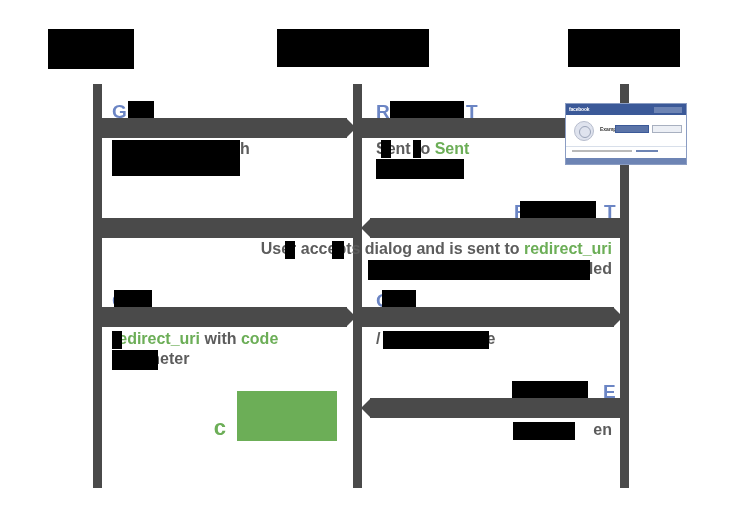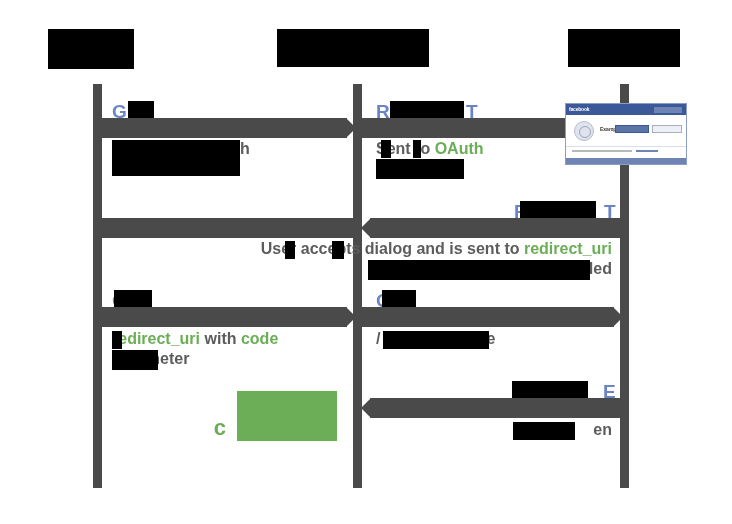--- a/index.html
+++ b/index.html
@@ -190,21 +190,21 @@
     <span>R</span><span style="display:inline-block;width:76px;"></span><span>T</span>
   </div>
   <div class="redact" style="left:390px;top:101px;width:74px;height:20px;"></div>
 
   <div class="arrow right" style="left:361px;top:118px;width:262px;">
     <div class="bar"></div>
     <div class="head"></div>
   </div>
 
   <div class="note" style="left:376px;top:139px;width:200px;">
-    <div>Sent to <span class="g">OAuth</span></div>
+    <div>Sent to <span class="g">Sent</span></div>
     <div><span class="g">Dialog URL</span></div>
   </div>
   <div class="redact" style="left:381px;top:140px;width:10px;height:18px;"></div>
   <div class="redact" style="left:413px;top:140px;width:8px;height:18px;"></div>
   <div class="redact" style="left:376px;top:159px;width:88px;height:20px;"></div>
 
   <div class="fb-dialog" style="left:565px;top:103px;width:122px;height:62px;">
     <div class="fb-titlebar"></div>
     <div class="fb-brand">facebook</div>
     <div class="fb-titlebtn"></div>

